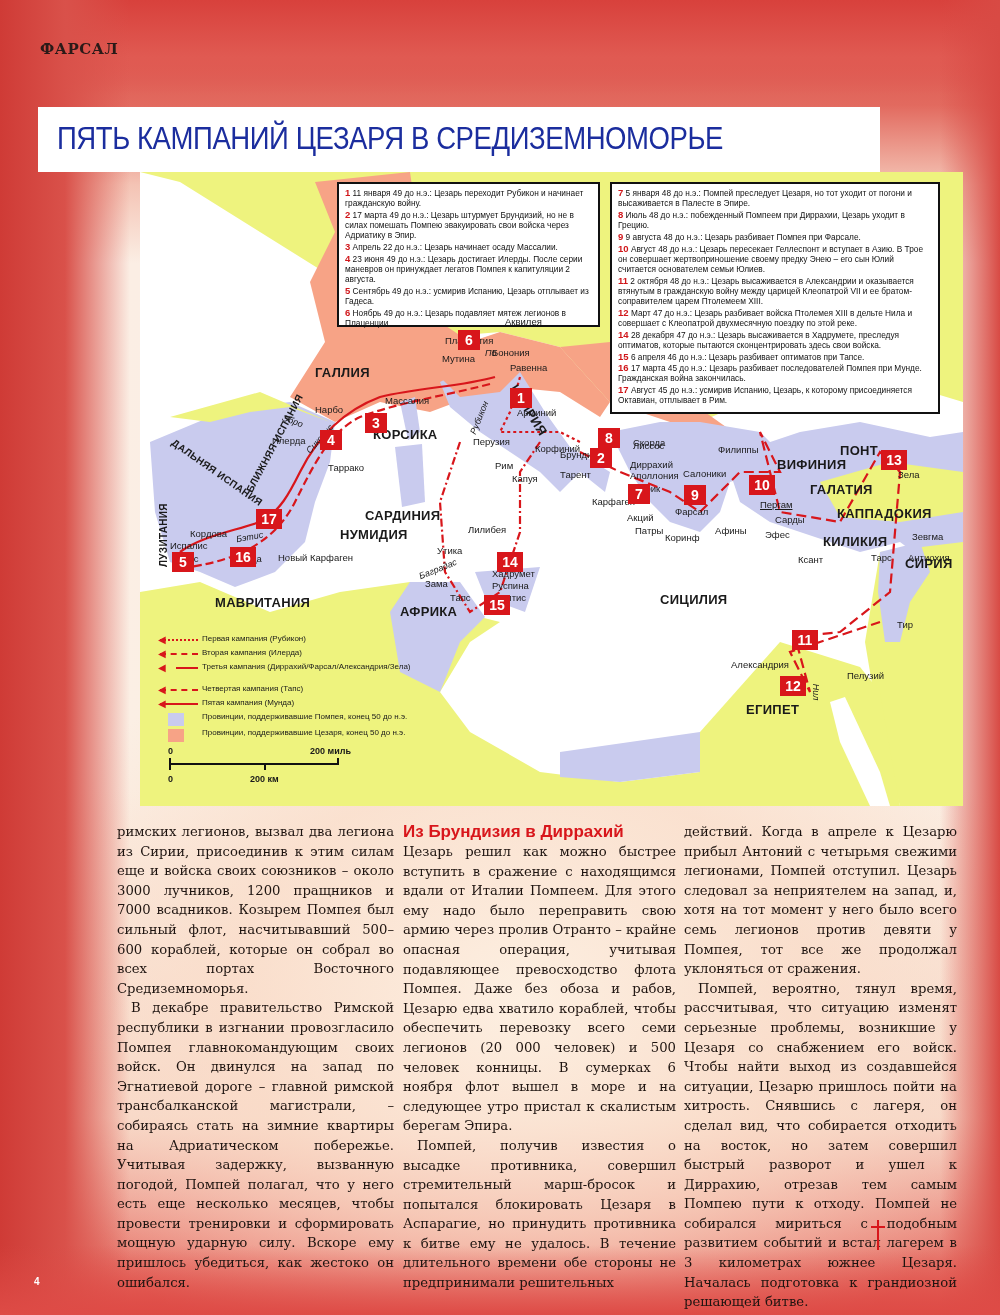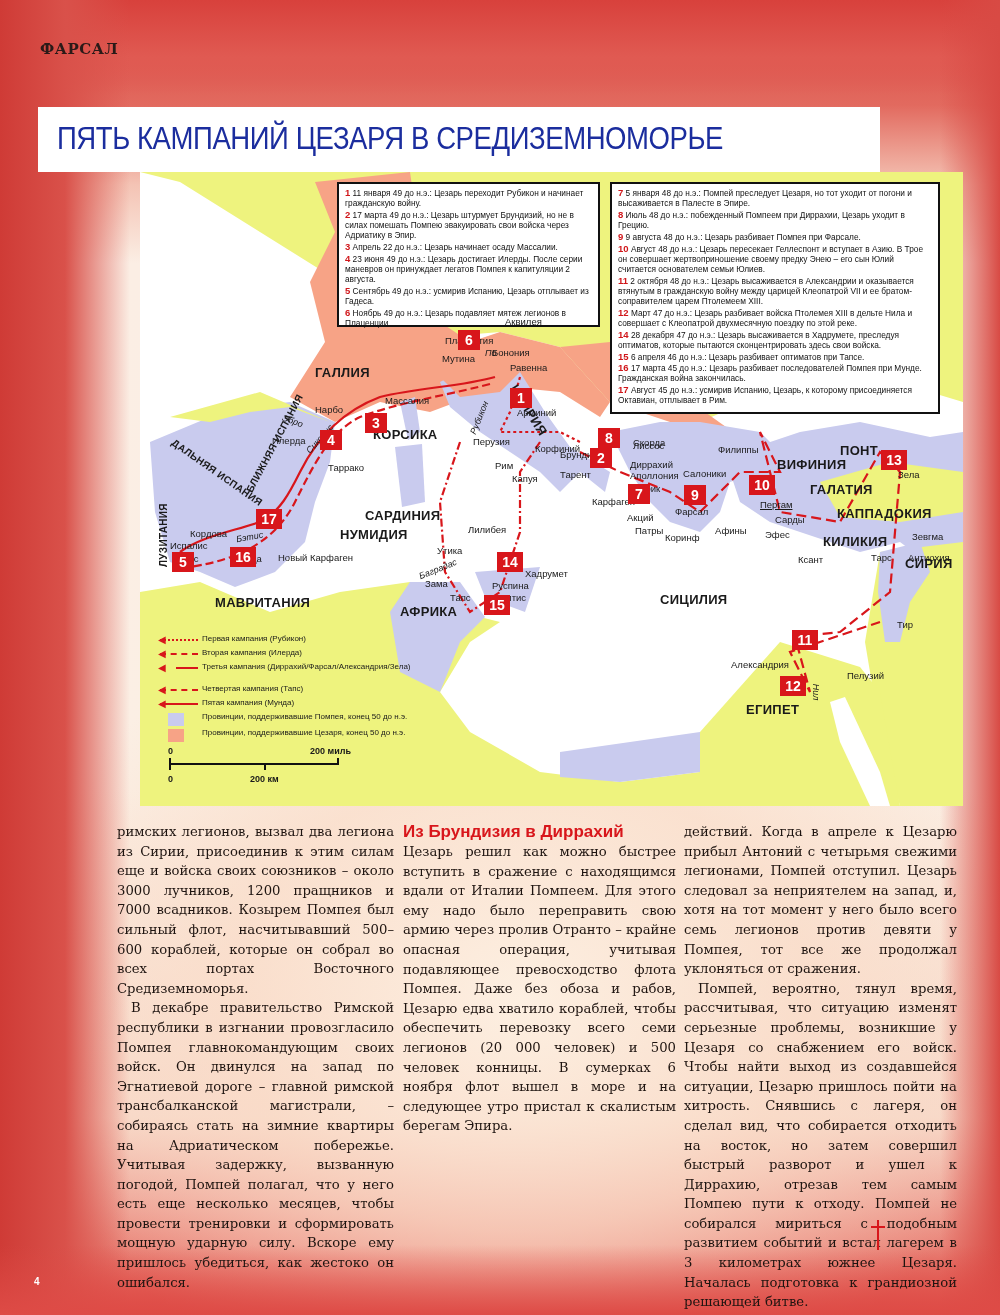--- a/index.html
+++ b/index.html
@@ -176,21 +176,21 @@
   <div class="place" style="left:188px; top:290px;">Таррако</div>
   <div class="place" style="left:50px; top:356px;">Кордова</div>
   <div class="place" style="left:30px; top:368px;">Испалис</div>
   <div class="place" style="left:33px; top:381px;">Гадес</div>
   <div class="place" style="left:93px; top:381px;">Мунда</div>
   <div class="place" style="left:138px; top:380px;">Новый Карфаген</div>
   <div class="place" style="left:297px; top:373px;">Утика</div>
   <div class="place" style="left:285px; top:406px;">Зама</div>
   <div class="place" style="left:310px; top:420px;">Тапс</div>
   <div class="place" style="left:328px; top:352px;">Лилибея</div>
-  <div class="place" style="left:352px; top:396px;margin-left:33px;">Хадрумет</div>
+  <div class="place" style="left:352px; top:396px;">Хадрумет</div>
   <div class="place" style="left:352px; top:408px;">Руспина</div>
   <div class="place" style="left:355px; top:420px;">Лептис</div>
   <div class="place" style="left:493px; top:265px;">Скорда</div>
   <div class="place" style="left:493px; top:268px;">Лиссос</div>
   <div class="place" style="left:490px; top:287px;">Диррахий</div>
   <div class="place" style="left:490px; top:298px;">Аполлония</div>
   <div class="place" style="left:498px; top:311px;">Орик</div>
   <div class="place" style="left:452px; top:324px;">Карфаген</div>
   <div class="place" style="left:487px; top:340px;">Акций</div>
   <div class="place" style="left:495px; top:353px;">Патры</div>
@@ -276,20 +276,21 @@
   </div>
 </div>
 
 <div class="col" style="left:117px; top:822px; width:277px;">
   <p>римских легионов, вызвал два легиона из Сирии, присоединив к этим силам еще и войска своих союзников – около 3000 лучников, 1200 пращников и 7000 всадников. Козырем Помпея был сильный флот, насчитывавший 500–600 кораблей, которые он собрал во всех портах Восточного Средиземноморья.</p>
   <p class="ind">В декабре правительство Римской республики в изгнании провозгласило Помпея главнокомандующим своих войск. Он двинулся на запад по Эгнатиевой дороге – главной римской трансбалканской магистрали, – собираясь стать на зимние квартиры на Адриатическом побережье. Учитывая задержку, вызванную погодой, Помпей полагал, что у него есть еще несколько месяцев, чтобы провести тренировки и сформировать мощную ударную силу. Вскоре ему пришлось убедиться, как жестоко он ошибался.</p>
 </div>
 <div class="col" style="left:403px; top:822px; width:273px;">
   <h3>Из Брундизия в Диррахий</h3>
   <p>Цезарь решил как можно быстрее вступить в сражение с находящимся вдали от Италии Помпеем. Для этого ему надо было переправить свою армию через пролив Отранто – крайне опасная операция, учитывая подавляющее превосходство флота Помпея. Даже без обоза и рабов, Цезарю едва хватило кораблей, чтобы обеспечить перевозку всего семи легионов (20 000 человек) и 500 человек конницы. В сумерках 6 ноября флот вышел в море и на следующее утро пристал к скалистым берегам Эпира.</p>
+  <p class="ind">Помпей, получив известия о высадке противника, совершил стремительный марш-бросок и попытался блокировать Цезаря в Аспарагие, но принудить противника к битве ему не удалось. В течение длительного времени обе стороны не предпринимали решительных</p>
 </div>
 <div class="col" style="left:684px; top:822px; width:273px;">
   <p>действий. Когда в апреле к Цезарю прибыл Антоний с четырьмя свежими легионами, Помпей отступил. Цезарь следовал за неприятелем на запад, и, хотя на тот момент у него было всего семь легионов против девяти у Помпея, тот все же продолжал уклоняться от сражения.</p>
   <p class="ind">Помпей, вероятно, тянул время, рассчитывая, что ситуацию изменят серьезные проблемы, возникшие у Цезаря со снабжением его войск. Чтобы найти выход из создавшейся ситуации, Цезарю пришлось пойти на хитрость. Снявшись с лагеря, он сделал вид, что собирается отходить на восток, но затем совершил быстрый разворот и ушел к Диррахию, отрезав тем самым Помпею пути к отходу. Помпей не собирался мириться с подобным развитием событий и встал лагерем в 3 километрах южнее Цезаря. Началась подготовка к грандиозной решающей битве.</p>
 </div>
 <div class="end-mark"></div>
 
 <div class="page-num">4</div>
 
 </body></html>

